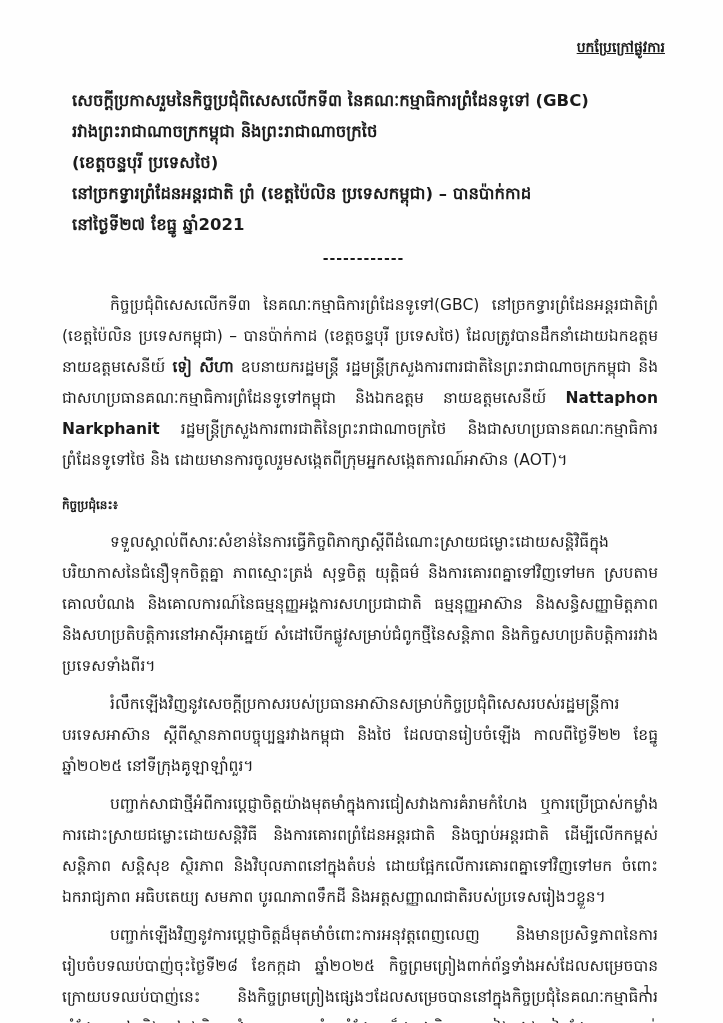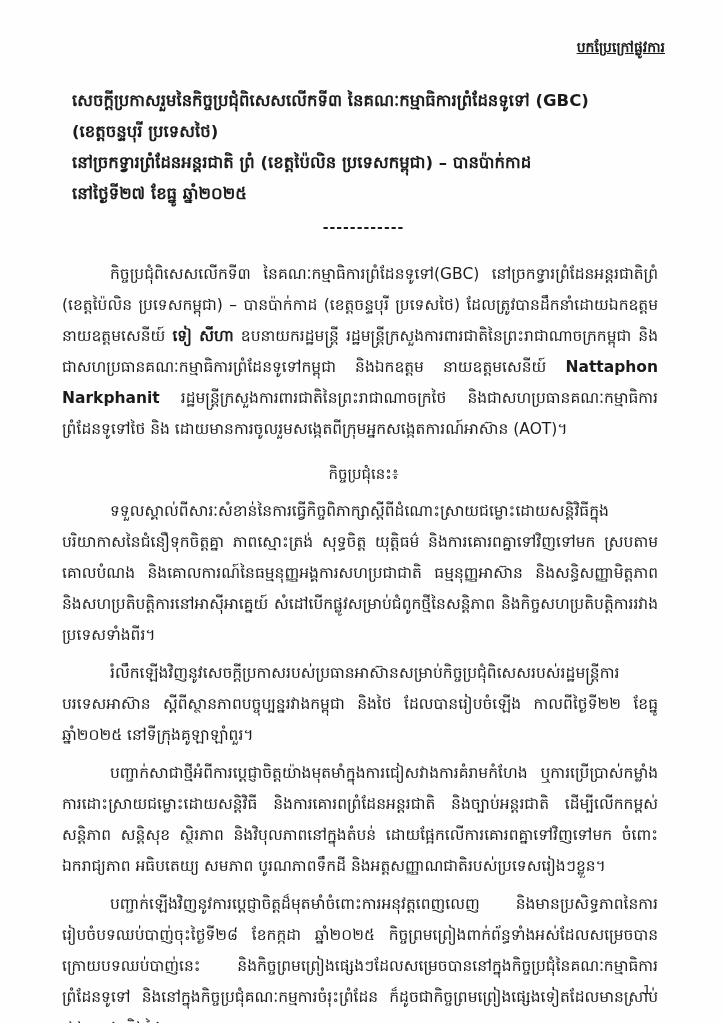--- a/index.html
+++ b/index.html
@@ -43,47 +43,48 @@
   .body-text {
     font-size: 15.5px;
     line-height: 31px;
     text-align: justify;
   }
   .para {
     margin: 0 7px 7px 0;
     text-indent: 48px;
   }
   .section-heading {
-    font-weight: normal;
-    font-size: 15px;
+    font-weight: bold;
+    font-size: 12px;
     margin: 14px 0 6px 0;
     text-indent: 0;
-    text-align: center;
+    text-align: left;
   }
   .bold-inline { font-weight: bold; }
   .page-number {
     position: absolute;
     right: 72px;
     bottom: 26px;
     font-size: 13px;
     color: #222;
   }
 </style>
 </head>
 <body>
 
 <div class="page">
 
   <div class="header-note">បកប្រែក្រៅផ្លូវការ</div>
 
   <div class="title-block">
     <span class="t-line">សេចក្តីប្រកាសរួមនៃកិច្ចប្រជុំពិសេសលើកទី៣ នៃគណៈកម្មាធិការព្រំដែនទូទៅ (GBC)</span>
+    <span class="t-line">រវាងព្រះរាជាណាចក្រកម្ពុជា និងព្រះរាជាណាចក្រថៃ</span>
     <span class="t-line">(ខេត្តចន្ទបុរី ប្រទេសថៃ)</span>
     <span class="t-line">នៅច្រកទ្វារព្រំដែនអន្តរជាតិ ព្រំ (ខេត្តប៉ៃលិន ប្រទេសកម្ពុជា) – បានប៉ាក់កាដ</span>
-    <span class="t-line">នៅថ្ងៃទី២៧ ខែធ្នូ ឆ្នាំ២០២៥</span>
+    <span class="t-line">នៅថ្ងៃទី២៧ ខែធ្នូ ឆ្នាំ2021</span>
   </div>
 
   <div class="divider">------------</div>
 
   <div class="body-text">
 
     <p class="para">
       <span>កិច្ចប្រជុំពិសេសលើកទី៣ នៃគណៈកម្មាធិការព្រំដែនទូទៅ(GBC) នៅច្រកទ្វារព្រំដែនអន្តរជាតិព្រំ (ខេត្តប៉ៃលិន ប្រទេសកម្ពុជា) – បានប៉ាក់កាដ (ខេត្តចន្ទបុរី ប្រទេសថៃ) ដែលត្រូវបានដឹកនាំដោយឯកឧត្តម នាយឧត្តមសេនីយ៍ </span><span class="bold-inline">ទៀ សីហា</span><span> ឧបនាយករដ្ឋមន្ត្រី រដ្ឋមន្ត្រីក្រសួងការពារជាតិនៃព្រះរាជាណាចក្រកម្ពុជា និងជាសហប្រធានគណៈកម្មាធិការព្រំដែនទូទៅកម្ពុជា និងឯកឧត្តម នាយឧត្តមសេនីយ៍ </span><span class="bold-inline">Nattaphon Narkphanit</span><span> រដ្ឋមន្ត្រីក្រសួងការពារជាតិនៃព្រះរាជាណាចក្រថៃ និងជាសហប្រធានគណៈកម្មាធិការព្រំដែនទូទៅថៃ និង ដោយមានការចូលរួមសង្កេតពីក្រុមអ្នកសង្កេតការណ៍អាស៊ាន (AOT)។</span>
     </p>
 

